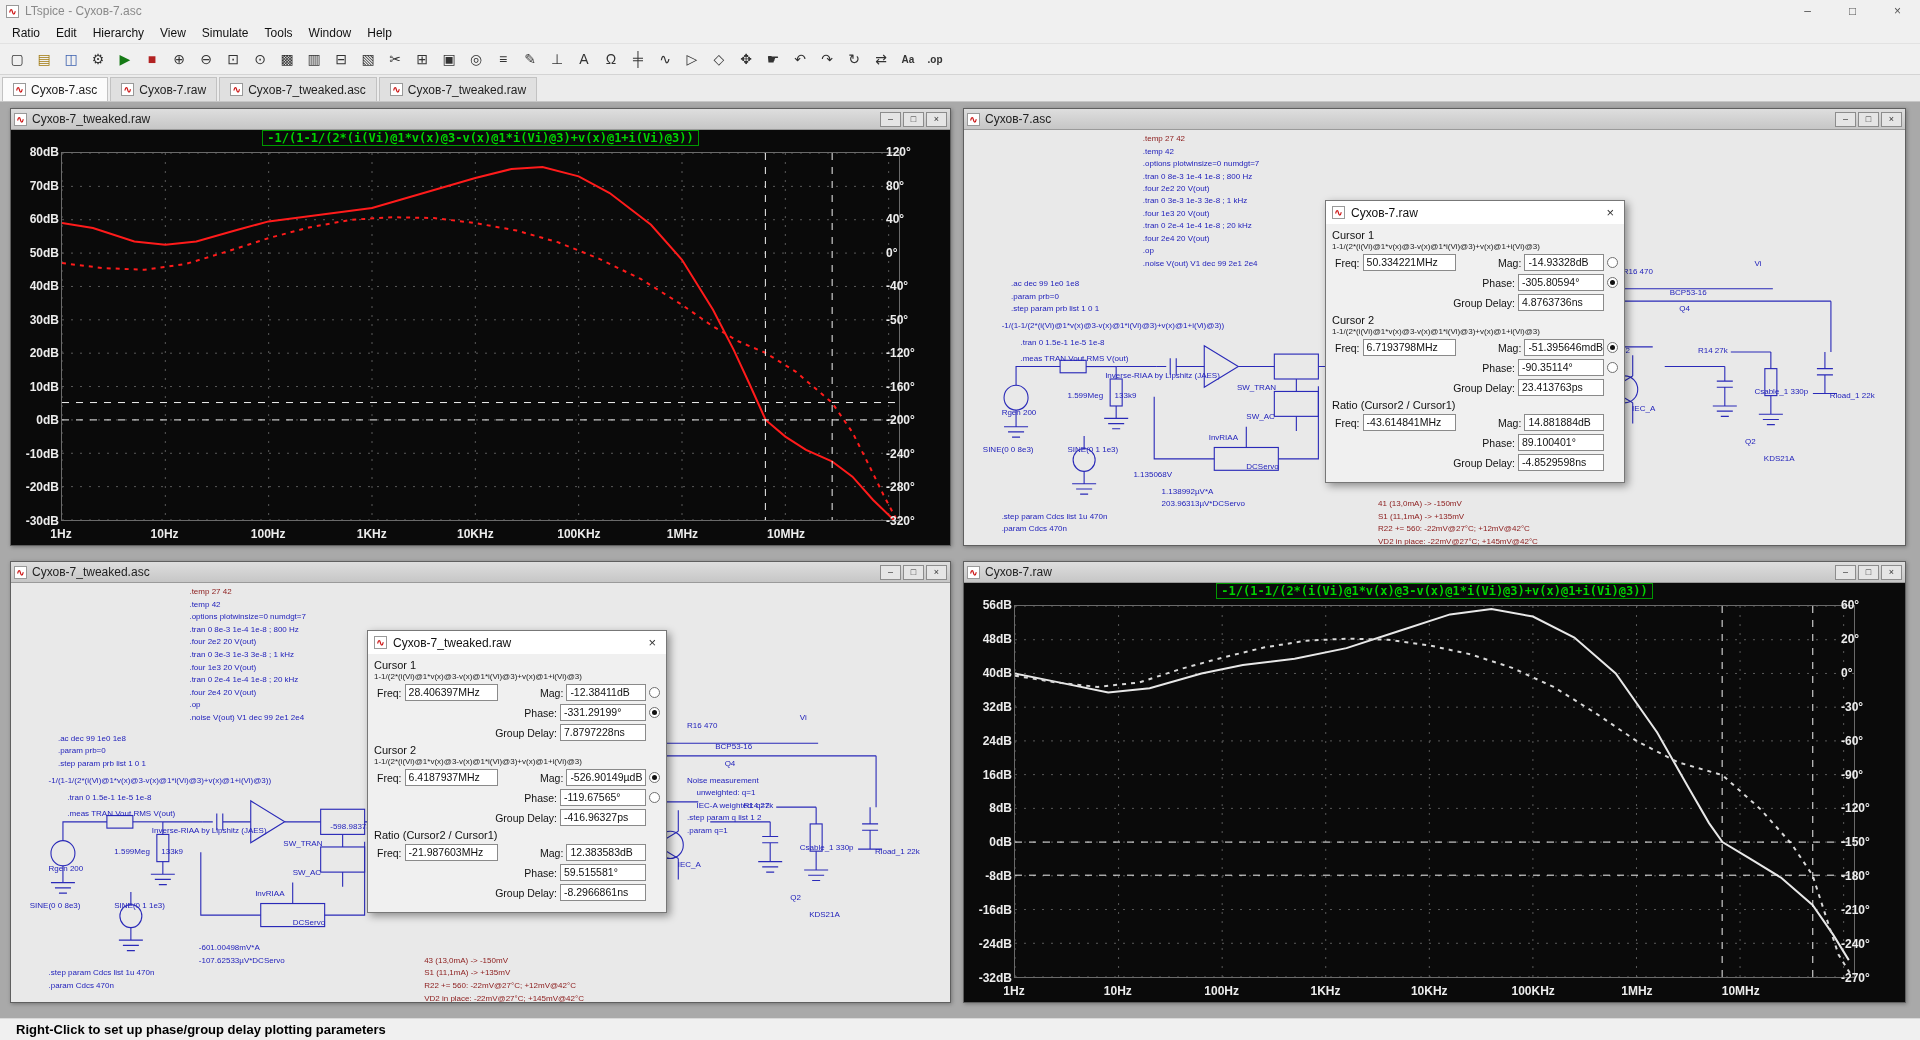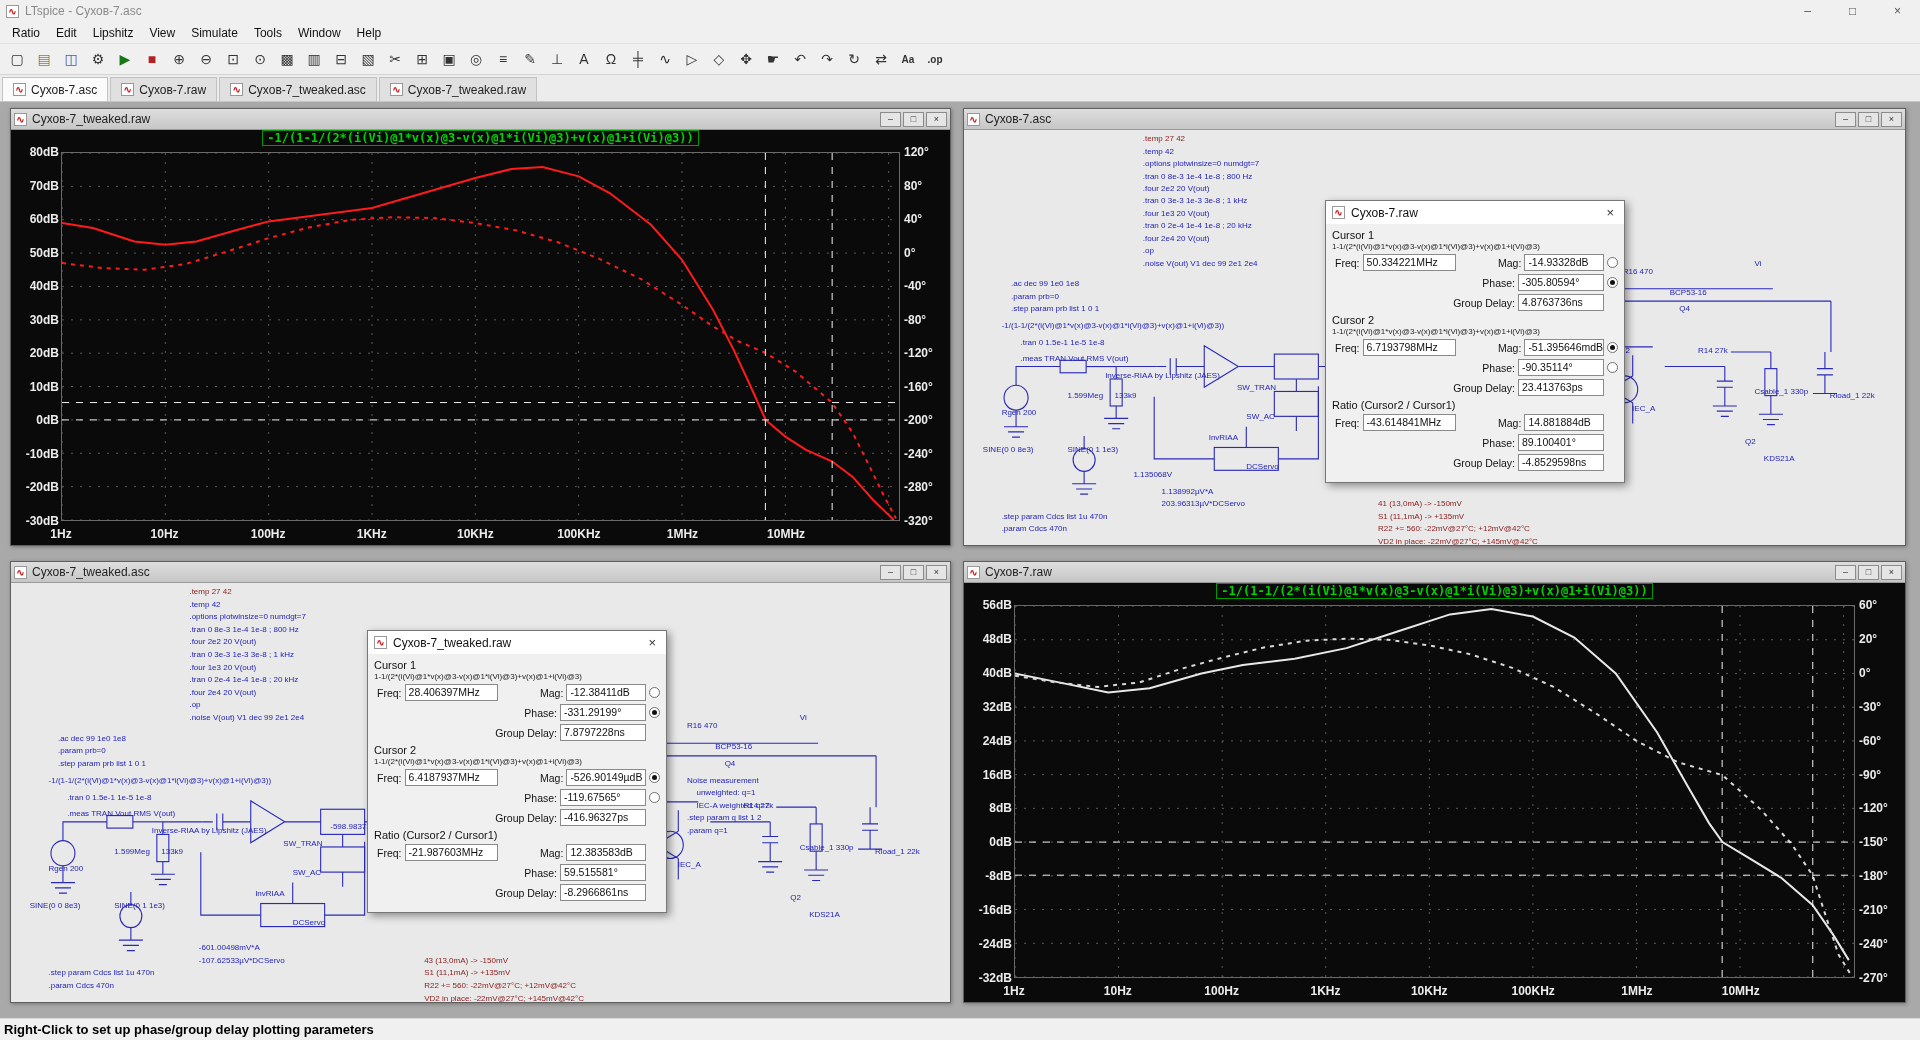--- a/index.html
+++ b/index.html
@@ -39,21 +39,21 @@
   
   .plot { position: absolute; left: 0; right: 0; top: 21px; bottom: 0; background: #0a0a0a; }
   .plot-expr { position: absolute; top: 1px; left: 0; right: 0; text-align: center;
                font-family: "DejaVu Sans Mono", monospace; font-size: 12px; font-weight: bold; color: #00d400; }
   .plot-expr span { border: 1px solid #009900; padding: 0 4px; }
   .plot-area { position: absolute; top: 22px; bottom: 24px; left: 50px; right: 50px; border: 1px solid #6a6a6a; }
   .plot-area svg { width: 100%; height: 100%; display: block; }
   .yticks { position: absolute; top: 15px; bottom: 17px; width: 46px; display: flex; flex-direction: column;
             justify-content: space-between; font-size: 12px; font-weight: bold; color: #ededed; }
   .yticks.left { left: 2px; align-items: flex-end; }
-  .yticks.right { right: 0; align-items: flex-start; text-align: center; }
+  .yticks.right { right: 18px; align-items: flex-start; text-align: center; }
   .xticks { position: absolute; left: 50px; right: 50px; bottom: 3px; height: 15px;
             font-size: 12px; font-weight: bold; color: #ededed; }
   .xtick { position: absolute; transform: translateX(-50%); white-space: nowrap; }
   svg .grid { stroke: #5a5a5a; stroke-width: 1; stroke-dasharray: 2 7; vector-effect: non-scaling-stroke; }
   svg .cursor { stroke: #f2f2f2; stroke-width: 1; stroke-dasharray: 7 7; vector-effect: non-scaling-stroke; }
   svg .curve { fill: none; stroke-width: 2; vector-effect: non-scaling-stroke; }
   svg .curve.dashed { stroke-dasharray: 4 5; }
 
   
   .schem { position: absolute; left: 0; right: 0; top: 21px; bottom: 0; background: #e9e9e9; overflow: hidden; }
@@ -78,21 +78,21 @@
   .b1 { width: 101px; }
   .b2 { width: 86px; }
   .radio { width: 11px; height: 11px; border: 1px solid #707070; border-radius: 50%; background: #fff;
            flex: none; position: relative; }
   .radio.sel::after { content: ""; position: absolute; left: 2px; top: 2px; width: 5px; height: 5px;
                       border-radius: 50%; background: #111; }
   .rsp { width: 11px; flex: none; }
 
   
   .statusbar { position: absolute; left: 0; right: 0; bottom: 0; height: 22px; background: #f0f0f0;
-               border-top: 1px solid #d8d8d8; display: flex; align-items: center; padding-left: 4px; }
+               border-top: 1px solid #d8d8d8; display: flex; align-items: center; padding-left: 16px; }
   .status-text { font-size: 13px; font-weight: bold; color: #000; }
 </style>
 </head>
 <body>
 
 <svg width="0" height="0" style="position:absolute">
   <defs>
     <g id="circuit-art" stroke="#2a2ab8" fill="none" stroke-width="1.1">
       <circle cx="52" cy="258" r="12"></circle>
       <path d="M52 246V228H96M52 270v16M40 286h24M44 291h16M48 296h8"></path>
@@ -139,21 +139,21 @@
     <span class="cap-btn" data-name="minimize-button">–</span>
     <span class="cap-btn" data-name="maximize-button">□</span>
     <span class="cap-btn" data-name="close-button">×</span>
   </div>
 </div>
 
 <div class="menubar" data-name="menu-bar">
 
 <span class="menu-item" data-name="menu-item">Ratio</span>
     <span class="menu-item" data-name="menu-item">Edit</span>
-    <span class="menu-item" data-name="menu-item">Lipshitz</span>
+    <span class="menu-item" data-name="menu-item">Hierarchy</span>
     <span class="menu-item" data-name="menu-item">View</span>
     <span class="menu-item" data-name="menu-item">Simulate</span>
     <span class="menu-item" data-name="menu-item">Tools</span>
     <span class="menu-item" data-name="menu-item">Window</span>
     <span class="menu-item" data-name="menu-item">Help</span>
   </div>
 
 <div class="toolbar" data-name="toolbar">
 
 <span class="tool-btn" data-name="new-schematic-icon">▢</span>
@@ -276,21 +276,21 @@
             <line x1="0" y1="679.9999999999999" x2="1000" y2="679.9999999999999" class="cursor" data-name="cursor-line-horizontal"></line>
           </svg>
       </div>
       <div class="yticks right" data-name="phase-axis">
 
       <span class="tick" data-name="axis-tick-label">120°</span>
           <span class="tick" data-name="axis-tick-label">80°</span>
           <span class="tick" data-name="axis-tick-label">40°</span>
           <span class="tick" data-name="axis-tick-label">0°</span>
           <span class="tick" data-name="axis-tick-label">-40°</span>
-          <span class="tick" data-name="axis-tick-label">-80°</span>
+          <span class="tick" data-name="axis-tick-label">-50°</span>
           <span class="tick" data-name="axis-tick-label">-120°</span>
           <span class="tick" data-name="axis-tick-label">-160°</span>
           <span class="tick" data-name="axis-tick-label">-200°</span>
           <span class="tick" data-name="axis-tick-label">-240°</span>
           <span class="tick" data-name="axis-tick-label">-280°</span>
           <span class="tick" data-name="axis-tick-label">-320°</span>
         </div>
       <div class="xticks" data-name="frequency-axis">
 
       <span class="xtick" data-name="axis-tick-label" style="left: 0%;">1Hz</span>

